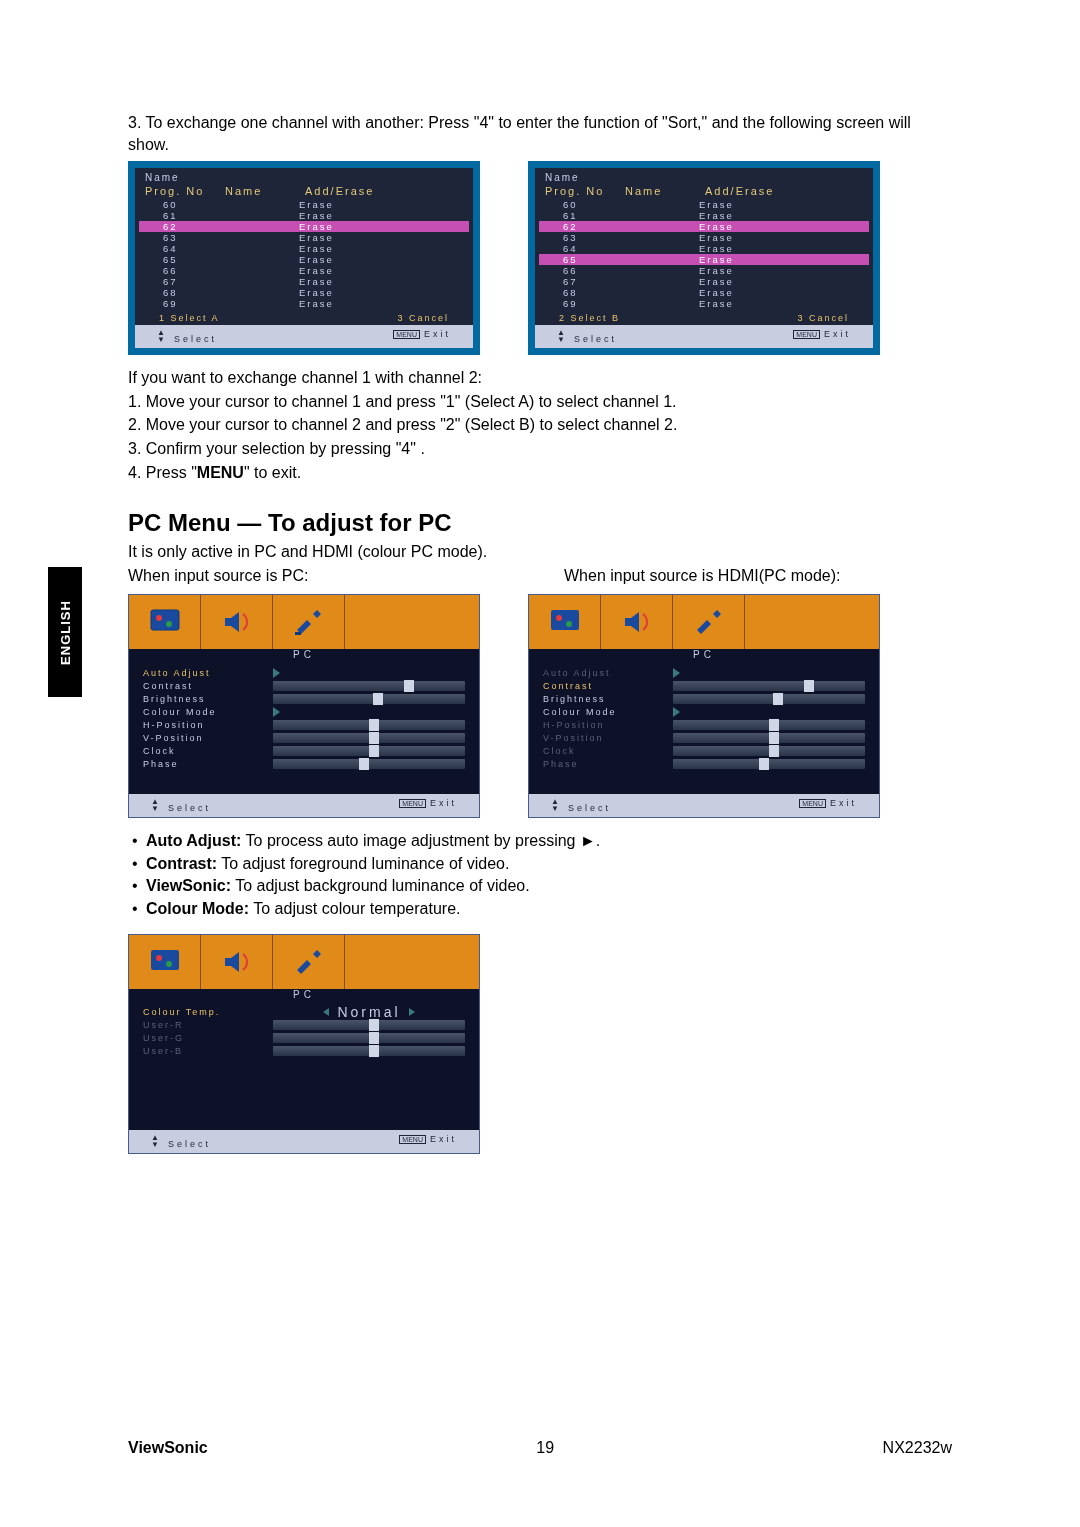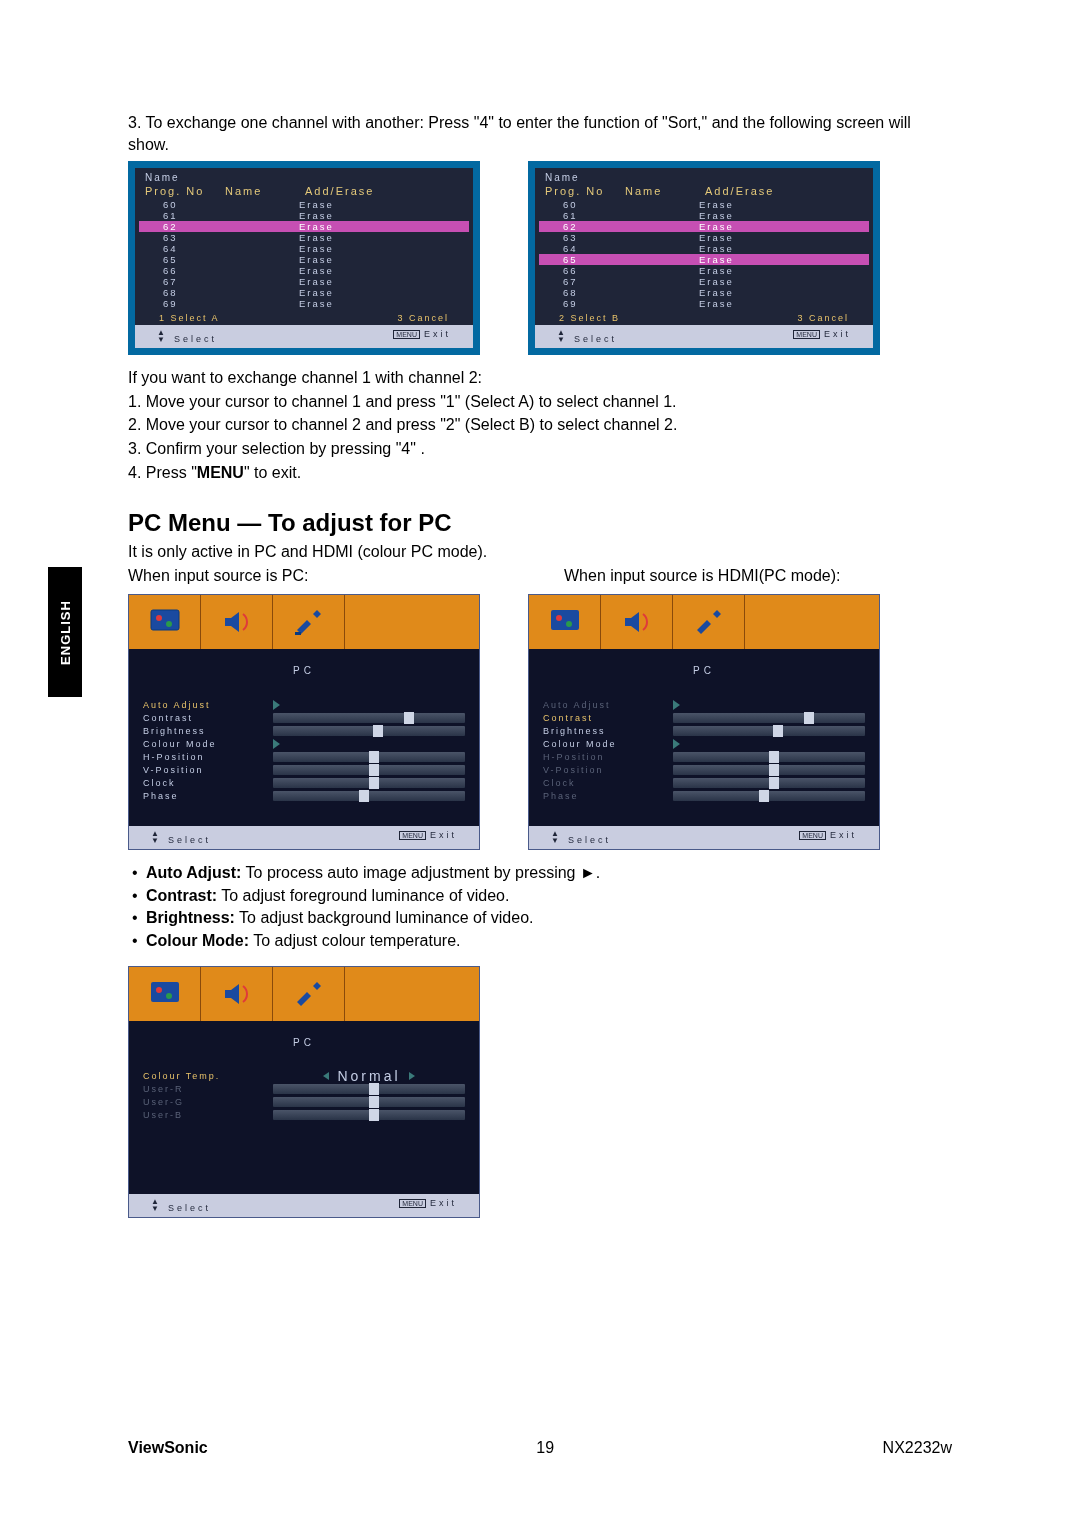--- a/index.html
+++ b/index.html
@@ -22,21 +22,21 @@
 .osd-sort .foot2 { display:flex; justify-content:space-between; padding:4px 22px 4px; background:#c9cde0; color:#1f2538; font-size:9px; letter-spacing:3px; }
 .mbox { display:inline-block; border:1px solid #1f2538; font-size:7px; letter-spacing:0; padding:0 2px; margin-right:4px; vertical-align:middle; }
 .updown { display:inline-block; margin-right:6px; font-size:8px; line-height:7px; }
 .two-col { display:flex; gap:48px; }
 .two-col > div { flex:1; }
 .osd-pc { width:352px; background:#0e1228; border:1px solid #4a5a8a; color:#fff; font-size:10px; letter-spacing:2px; }
 .osd-pc .tabs { height:54px; background:#e08a1a; display:flex; align-items:center; }
 .osd-pc .tabs .cell { flex:0 0 72px; display:flex; align-items:center; justify-content:center; height:100%; border-right:1px solid #8a4a0a; } 
 .osd-pc .tabs .cell.empty { border:none; flex:1; }
 .icon svg { width:36px; height:36px; }
-.osd-pc .label { background:#0e1228; text-align:center; padding:16px 0; color:#c4cde4; letter-spacing:4px; font-size:10px; }
+.osd-pc .label { background:#0e1228; text-align:center; padding:0 0; color:#c4cde4; letter-spacing:4px; font-size:10px; }
 .osd-pc .body { padding:6px 14px 24px; min-height:116px; }
 .osd-pc .line { display:flex; align-items:center; height:13px; }
 .osd-pc .line .nm { width:130px; color:#c4cde4; font-size:9px; }
 .osd-pc .line.dim .nm { color:#5a6278; }
 .osd-pc .line.sel .nm { color:#e8c36a; }
 .osd-pc .line .ctl { flex:1; display:flex; align-items:center; }
 .arrow-r { width:0; height:0; border-left:7px solid #3a7a7a; border-top:5px solid transparent; border-bottom:5px solid transparent; }
 .arrow-l-s { width:0; height:0; border-right:6px solid #3a7a7a; border-top:4px solid transparent; border-bottom:4px solid transparent; }
 .arrow-r-s { width:0; height:0; border-left:6px solid #3a7a7a; border-top:4px solid transparent; border-bottom:4px solid transparent; }
 .slider { flex:1; height:10px; background:linear-gradient(#4a5468,#2a3448); position:relative; border-radius:1px; }
@@ -381,21 +381,21 @@
       <div class="foot">
         <span><span class="updown">▲<br>▼</span><span>Select</span></span>
         <span><span class="mbox">MENU</span><span>Exit</span></span>
       </div>
     </div>
   </div>
 
   <ul class="bullets">
     <li><b>Auto Adjust:</b><span> To process auto image adjustment by pressing ►.</span></li>
     <li><b>Contrast:</b><span> To adjust foreground luminance of video.</span></li>
-    <li><b>Brightness:</b><span> To adjust background luminance of video.</span></li>
+    <li><b>ViewSonic:</b><span> To adjust background luminance of video.</span></li>
     <li><b>Colour Mode:</b><span> To adjust colour temperature.</span></li>
   </ul>
 
   <div style="height:14px"></div>
 
   <div class="osd-pc" style="width:352px">
     <div class="tabs">
       <div class="cell icon">
           <svg viewBox="0 0 36 36">
             <rect x="4" y="6" width="28" height="20" rx="2" fill="#1a4aa0"></rect>

